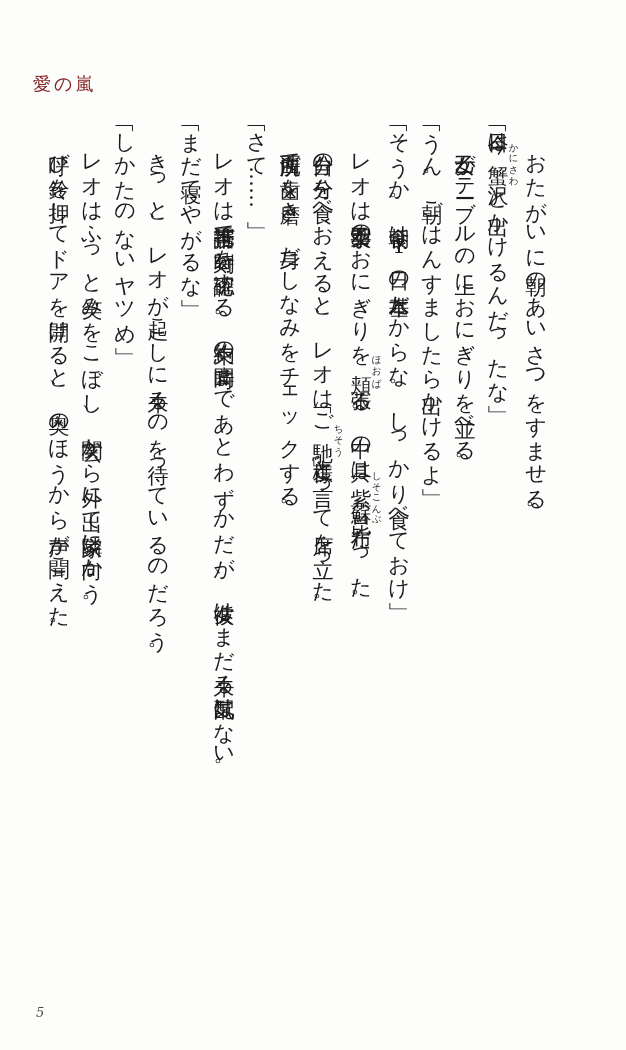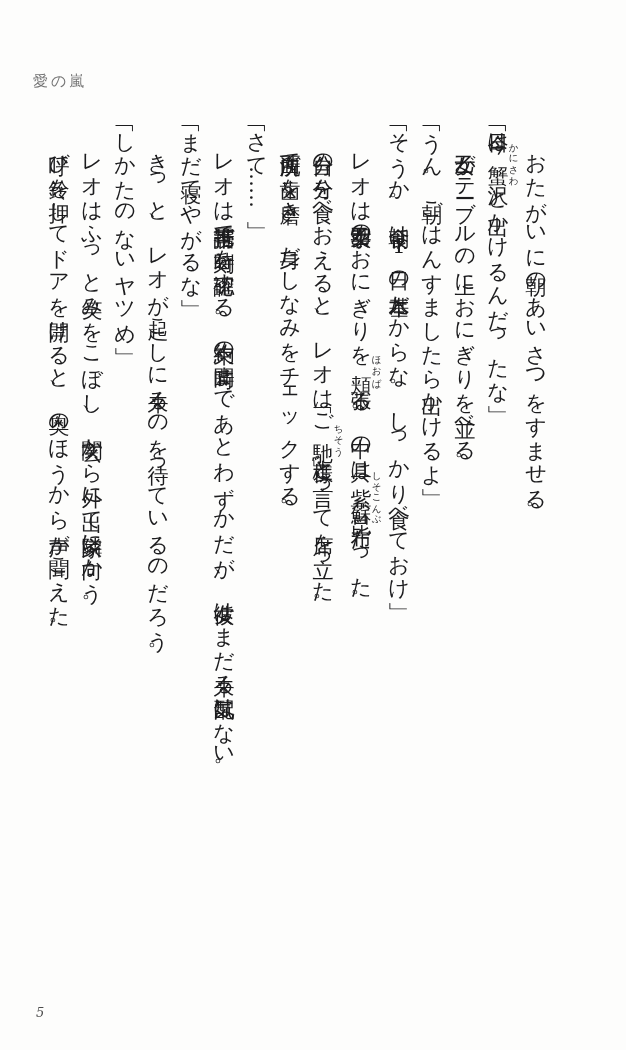--- a/index.html
+++ b/index.html
@@ -12,23 +12,23 @@
     width: 626px;
     height: 1050px;
     background: #fdfdfc;
     overflow: hidden;
     font-family: "DejaVu Serif", serif;
   }
   .running-head {
     position: absolute;
     top: 72px;
     left: 33px;
-    font-size: 15px;
+    font-size: 18px;
     letter-spacing: 3px;
-    color: #737373;
+    color: #7f1d1d;
   }
   .text-body {
     position: absolute;
     top: 118px;
     right: 74px;
     height: 842px;
     writing-mode: vertical-rl;
     text-orientation: mixed;
     font-size: 21px;
     line-height: 33px;

